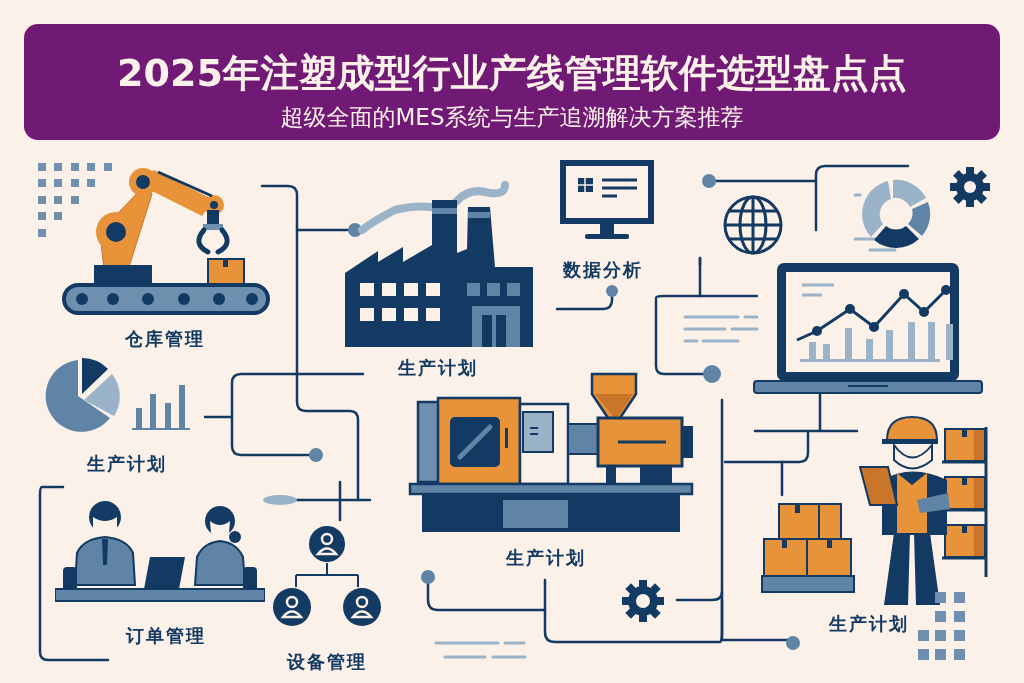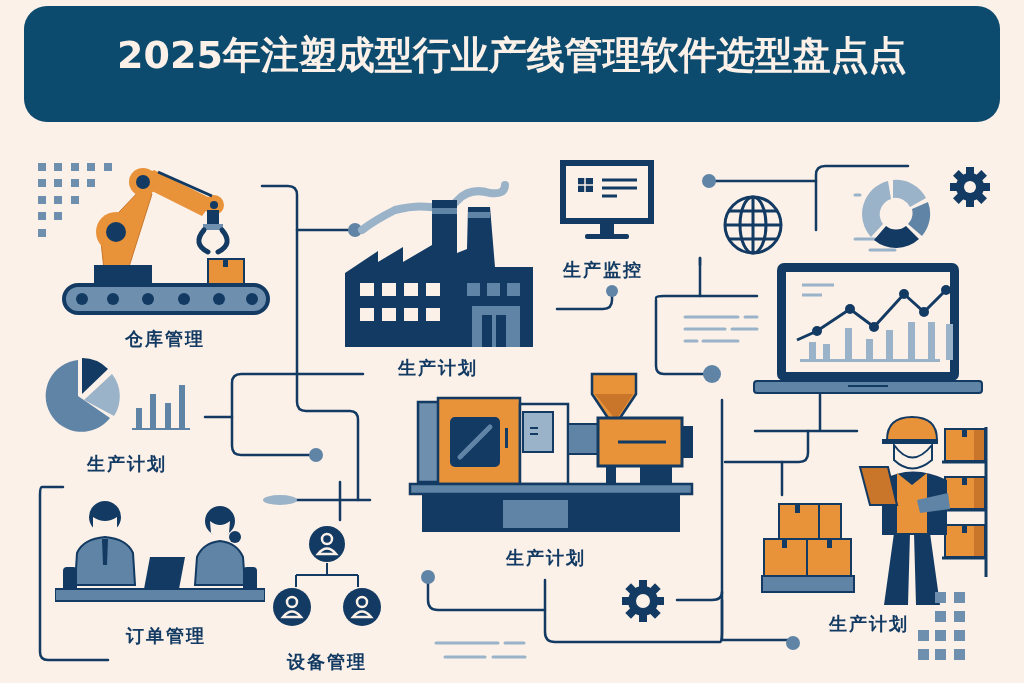--- a/index.html
+++ b/index.html
@@ -4,22 +4,22 @@
 <style>
   * { box-sizing: border-box; margin: 0; padding: 0; }
   html, body { width: 1024px; height: 683px; overflow: hidden; }
   body {
     background: #fbf1e8;
     font-family: "DejaVu Sans", "Liberation Sans", sans-serif;
     position: relative;
     color: #123a62;
   }
   .banner {
-    position: absolute; left: 24px; top: 6px; width: 976px; height: 116px;
-    background: #0c4a6e; border-radius: 23px;
+    position: absolute; left: 24px; top: 24px; width: 976px; height: 116px;
+    background: #701a75; border-radius: 14px;
   }
   .banner-title {
     position: absolute; left: 0; right: 0; top: 24px; text-align: center;
     color: #fbf1e8; font-size: 38px; font-weight: bold; letter-spacing: 0px;
     font-family: "DejaVu Sans", sans-serif;
   }
   .banner-subtitle {
     position: absolute; left: 0; right: 0; top: 78px; text-align: center;
     color: #fbf1e8; font-size: 23px; letter-spacing: 0px;
     font-family: "DejaVu Sans", sans-serif;
@@ -30,20 +30,21 @@
     font-family: "DejaVu Sans", sans-serif;
   }
   svg.layer { position: absolute; left: 0; top: 0; }
   .abs { position: absolute; }
 </style>
 </head>
 <body>
 
 <div class="banner">
   <div class="banner-title">2025年注塑成型行业产线管理软件选型盘点点</div>
+  <div class="banner-subtitle">超级全面的MES系统与生产追溯解决方案推荐</div>
 </div>
 
 <svg class="layer" width="1024" height="683">
   <g fill="none" stroke="#123a62" stroke-width="2.5" stroke-linecap="round">
 
     <path d="M262 186 H288 Q297 186 297 195 V402 Q297 411 306 411 H350 Q358 411 358 420 V500"></path>
     <path d="M297 230 H355"></path>
 
     <path d="M205 417 H232"></path>
     <path d="M363 374 H241 Q232 374 232 383 V446 Q232 455 241 455 H313"></path>
@@ -231,21 +232,21 @@
 <div class="label" style="left:398px;top:356px">生产计划</div>
 
 <svg class="abs" style="left:560px;top:160px" width="95" height="85">
   <rect x="3" y="3" width="88" height="58" fill="#fbf1e8" stroke="#123a62" stroke-width="6"></rect>
   <rect x="18" y="18" width="15" height="14" fill="#123a62"></rect>
   <path d="M25 18 V32 M18 25 H33" stroke="#fbf1e8" stroke-width="1.5"></path>
   <path d="M42 20 H77 M42 28 H77 M42 36 H57" stroke="#123a62" stroke-width="3"></path>
   <rect x="40" y="63" width="14" height="12" fill="#123a62"></rect>
   <rect x="25" y="74" width="44" height="5" rx="2" fill="#123a62"></rect>
 </svg>
-<div class="label" style="left:563px;top:258px">生产监控</div>
+<div class="label" style="left:563px;top:258px">数据分析</div>
 
 <svg class="abs" style="left:408px;top:372px" width="290" height="165">
 
   <path d="M184 2 L228 2 L228 22 L208 52 L204 52 L184 22 Z" fill="#e8923a" stroke="#123a62" stroke-width="2.5"></path>
   <path d="M187 22 L225 22 L208 48 Z" fill="#c9752a"></path>
   <rect x="203" y="52" width="6" height="10" fill="#123a62"></rect>
 
   <rect x="10" y="30" width="22" height="80" fill="#6e8fae" stroke="#123a62" stroke-width="2.5"></rect>
   <rect x="30" y="26" width="82" height="86" fill="#e8923a" stroke="#123a62" stroke-width="2.5"></rect>
   <rect x="42" y="45" width="50" height="50" rx="5" fill="#123a62"></rect>

